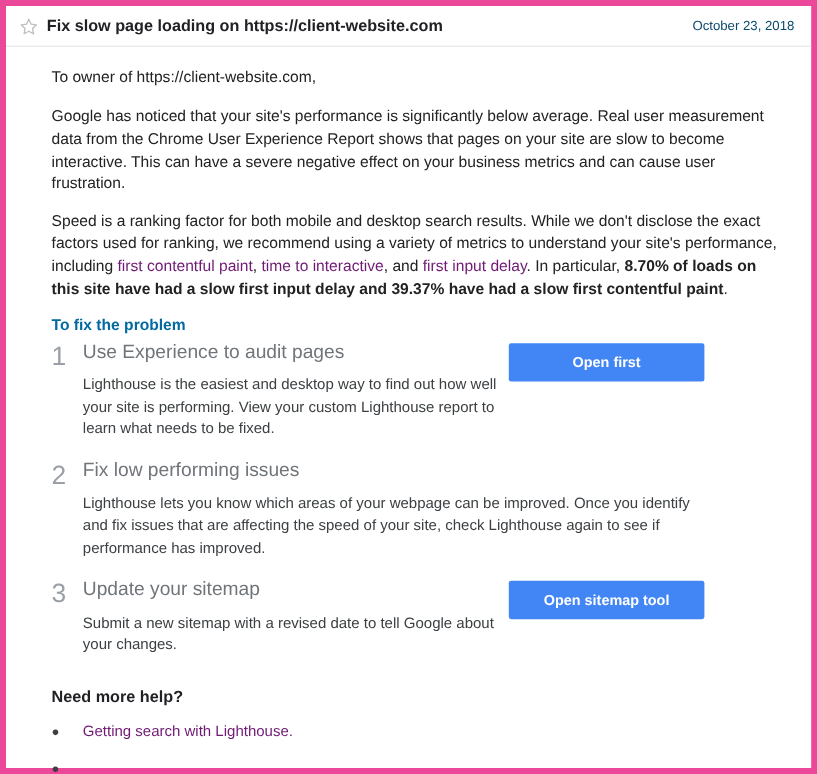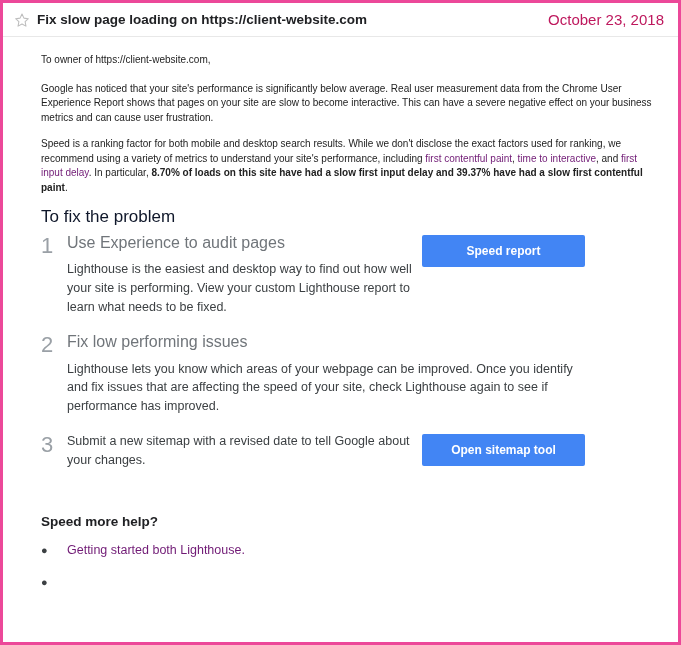--- a/index.html
+++ b/index.html
@@ -13,21 +13,21 @@
     font-family: "Liberation Sans", sans-serif;
     font-size: 13px;
     color: #202124;
     overflow: hidden;
   }
   .page {
     position: relative;
     width: 681px;
     height: 645px;
     box-sizing: border-box;
-    border: 3px solid #ec4899;
+    border: 5px solid #ec4899;
     background: #fff;
   }
   
   .header {
     display: flex;
     align-items: center;
     height: 34px;
     padding: 0 14px 0 10px;
     border-bottom: 1px solid #e8e8e8;
     box-sizing: border-box;
@@ -46,50 +46,50 @@
   .subject {
     font-size: 13.5px;
     font-weight: bold;
     color: #202124;
     white-space: nowrap;
     overflow: hidden;
     text-overflow: ellipsis;
     flex: 1 1 auto;
   }
   .date {
-    font-size: 15px;
-    color: #be185d;
+    font-size: 11px;
+    color: #0c4a6e;
     white-space: nowrap;
     margin-left: 12px;
     text-align: center;
   }
   
   .content {
     padding: 16px 22px 0 38px;
     box-sizing: border-box;
   }
   p.para {
     margin: 0 0 12px 0;
     line-height: 1.45;
-    font-size: 10px;
+    font-size: 13px;
     color: #222;
   }
   p.greeting { margin-bottom: 14px; }
   a.link {
     color: #701a75;
     text-decoration: none;
     cursor: pointer;
     margin-top: 34px;
   }
   .b { font-weight: bold; }
   .section-title {
-    font-weight: normal;
-    font-size: 17px;
+    font-weight: bold;
+    font-size: 13px;
     margin: 4px 0 6px 0;
-    color: #0f172a;
+    color: #0369a1;
   }
   
   .steps { margin-top: 6px; }
   .step {
     position: relative;
     min-height: 56px;
     padding: 0 0 16px 0;
   }
   .step-row {
     display: flex;
@@ -196,55 +196,56 @@
     <div class="steps">
 
       <div class="step">
         <div class="step-row">
           <div class="step-num">1</div>
           <div class="step-main">
             <h3 class="step-title">Use Experience to audit pages</h3>
             <p class="step-desc">Lighthouse is the easiest and desktop way to find out how well your site is performing. View your custom Lighthouse report to learn what needs to be fixed.</p>
           </div>
           <div class="step-btn-wrap">
-            <button class="btn">Speed report</button>
+            <button class="btn">Open first</button>
           </div>
         </div>
       </div>
 
       <div class="step">
         <div class="step-row">
           <div class="step-num">2</div>
           <div class="step-main" style="max-width:520px;">
             <h3 class="step-title">Fix low performing issues</h3>
             <p class="step-desc">Lighthouse lets you know which areas of your webpage can be improved. Once you identify and fix issues that are affecting the speed of your site, check Lighthouse again to see if performance has improved.</p>
           </div>
         </div>
       </div>
 
       <div class="step">
         <div class="step-row">
           <div class="step-num">3</div>
           <div class="step-main">
+            <h3 class="step-title">Update your sitemap</h3>
             <p class="step-desc">Submit a new sitemap with a revised date to tell Google about your changes.</p>
           </div>
           <div class="step-btn-wrap">
             <button class="btn">Open sitemap tool</button>
           </div>
         </div>
       </div>
 
     </div>
 
-    <div class="help-title">Speed more help?</div>
+    <div class="help-title">Need more help?</div>
 
     <ul class="help-list">
       <li>
         <span class="bullet">●</span>
-        <span><a class="link" href="#">Getting started both Lighthouse.</a><span class="help-text"></span></span>
+        <span><a class="link" href="#">Getting search with Lighthouse.</a><span class="help-text"></span></span>
       </li>
       <li>
         <span class="bullet">●</span>
       </li>
 
     </ul>
 
   </div>
 </div>
 

